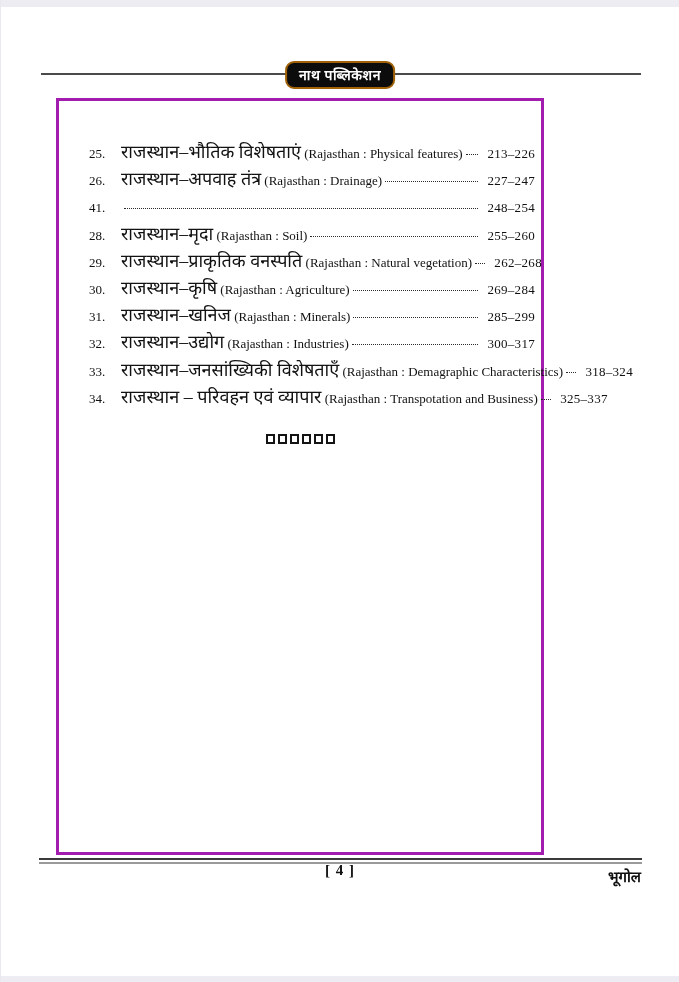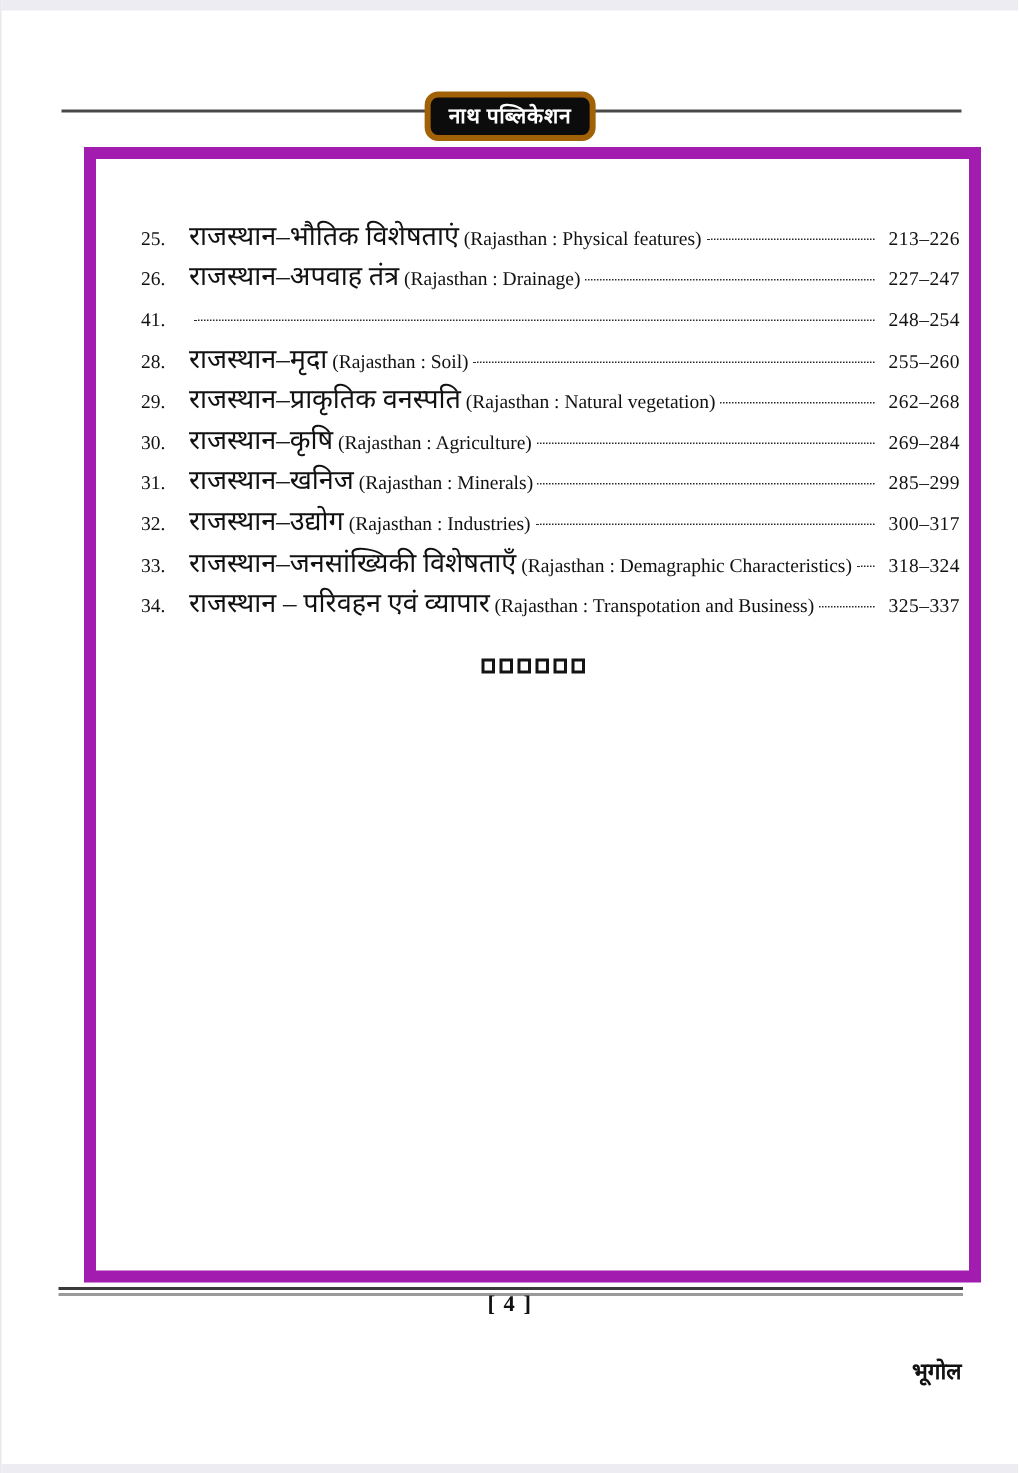--- a/index.html
+++ b/index.html
@@ -34,37 +34,37 @@
     height: 2px;
     background: #4a4a4a;
   }
   .publisher-badge {
     position: absolute;
     top: 61px;
     left: 50%;
     transform: translateX(-50%);
     background: #0c0c0c;
     color: #ffffff;
-    border: 4px solid #a16207;
+    border: 2px solid #a16207;
     border-radius: 9px;
     padding: 2px 12px 3px 12px;
     font-size: 14px;
     font-weight: bold;
     letter-spacing: 0.5px;
     white-space: nowrap;
   }
 
   
   .content-box {
     position: absolute;
     left: 55px;
     top: 98px;
-    width: 598px;
+    width: 488px;
     height: 757px;
-    border: 8px solid #a21caf;
+    border: 3px solid #a21caf;
     background: #ffffff;
   }
   .toc-list {
     padding-top: 9px;
   }
   .toc-row {
     display: flex;
     align-items: baseline;
     height: 27.2px;
     padding-right: 6px;
@@ -130,21 +130,20 @@
     font-weight: bold;
     font-size: 15px;
     letter-spacing: 1px;
   }
   .book-title {
     position: absolute;
     top: 866px;
     right: 38px;
     font-weight: bold;
     font-size: 15px;
-    margin-top: 37px;
   }
 </style>
 </head>
 <body>
 
 <div class="page">
 
   <div class="edge-strip top"></div>
 
   <div class="header-line"></div>

